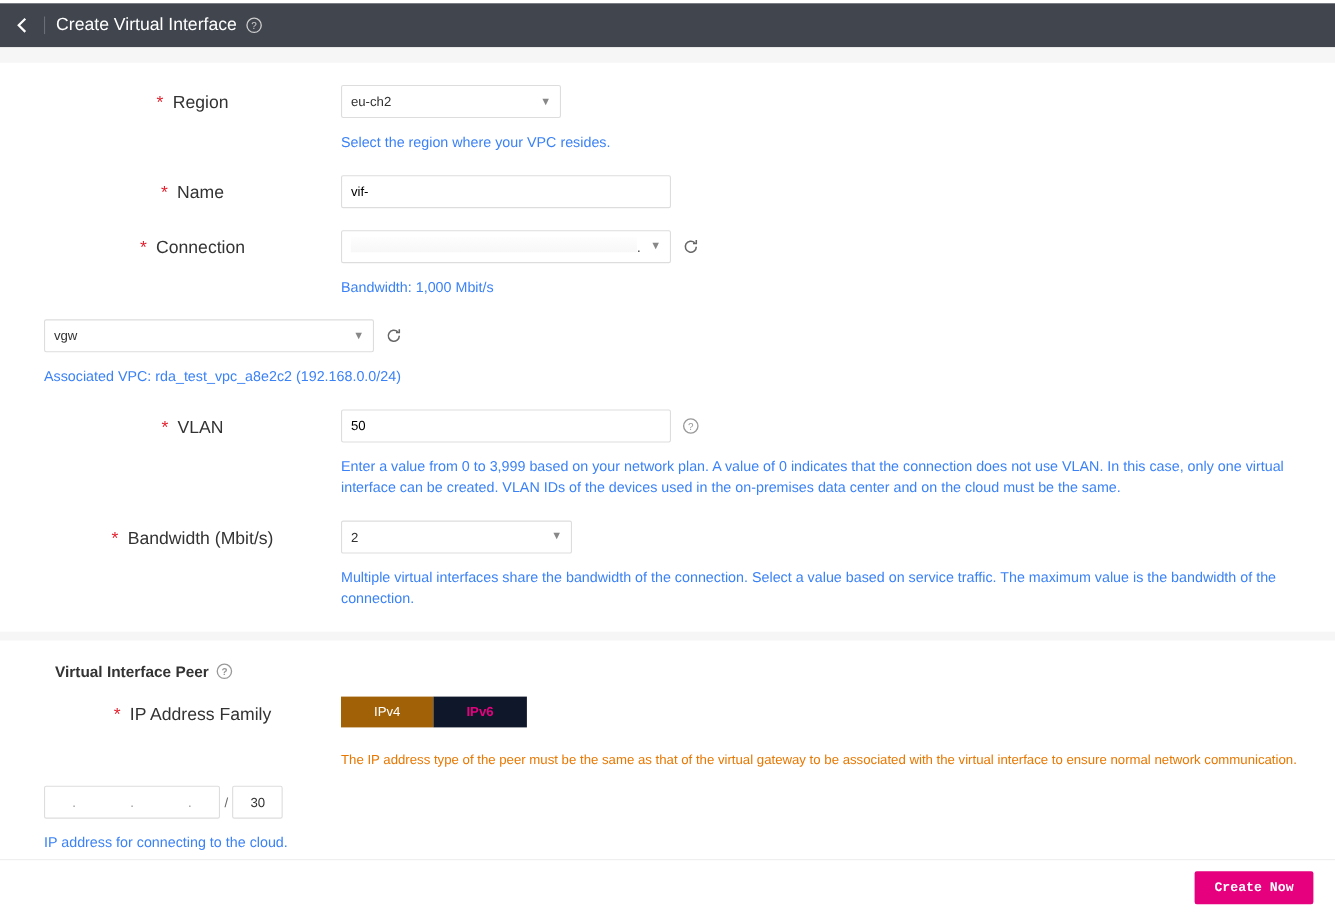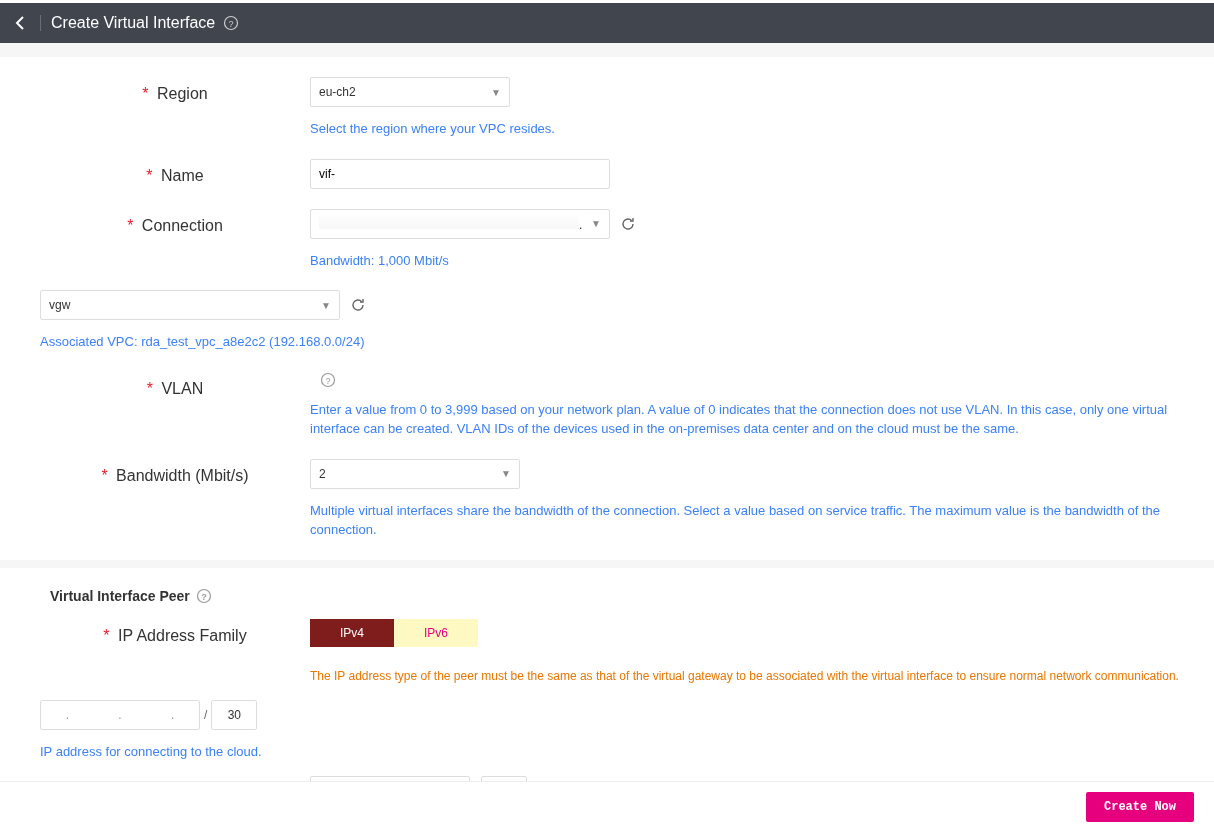--- a/index.html
+++ b/index.html
@@ -152,26 +152,27 @@
     height: 28px;
     padding: 0 30px;
     display: flex;
     align-items: center;
     justify-content: center;
     cursor: pointer;
     font-size: 12px;
     border: none;
   }
   .toggle-btn.active {
-    background: #7f1d1d;
+    background: #a16207;
     color: #fff;
   }
   .toggle-btn.inactive {
-    background: #fef9c3;
+    background: #0f172a;
     color: #e6007e;
+    font-weight: bold;
   }
   .ip-group {
     display: inline-flex;
     align-items: center;
   }
   .ip-box {
     border: 1px solid #ddd;
     border-radius: 2px;
     height: 30px;
     width: 160px;
@@ -315,20 +316,21 @@
     </div>
   </div>
 
   <div class="form-row" style="margin-top:20px">
     <div class="form-label">
       <span class="required">*</span>
       <span>VLAN</span>
     </div>
     <div class="form-control-wrap">
       <div style="display:flex;align-items:center">
+        <input class="text-input" type="text" value="50" style="">
         <span class="help-inline-icon">
           <svg width="16" height="16" viewBox="0 0 16 16">
               <circle cx="8" cy="8" r="6.5" stroke="#999" stroke-width="1.2" fill="none"></circle>
               <text x="8" y="11.5" text-anchor="middle" font-size="9" fill="#999">?</text>
             </svg>
         </span>
       </div>
       <div class="helper-text">Enter a value from 0 to 3,999 based on your network plan. A value of 0 indicates that the connection does not use VLAN. In this case, only one virtual interface can be created. VLAN IDs of the devices used in the on-premises data center and on the cloud must be the same.</div>
     </div>
   </div>

